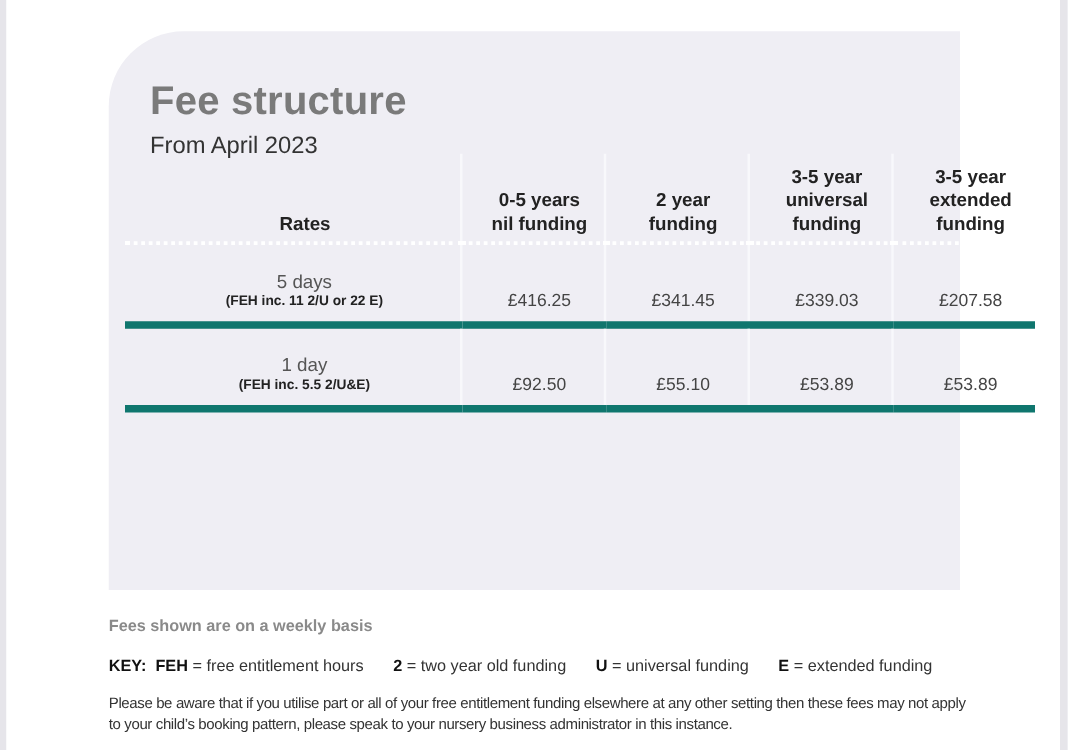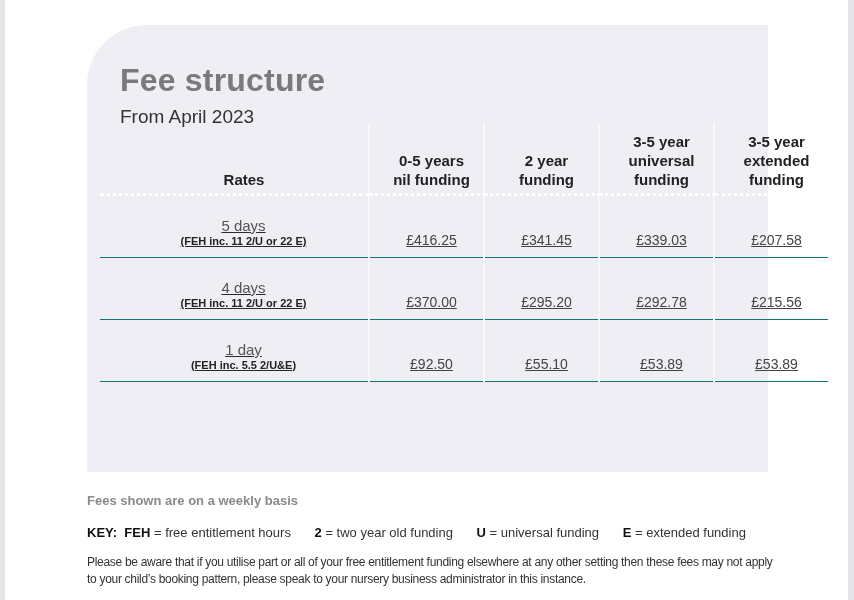--- a/index.html
+++ b/index.html
@@ -28,21 +28,21 @@
   .col { width:103px; border-left:2px solid #f8f8fb; }
   thead th {
     font-weight:bold; font-size:15px; line-height:19px; color:#222;
     height:66px; padding-bottom:4px !important;
   }
   thead th.col { padding-left:10px !important; }
   thead th.col-rates { padding-left:20px !important; }
   .dots-row td {
     height:0; border-top:3px dotted #ffffff;
   }
-  tbody tr.data-row td { height:52px; border-bottom:1px solid #0f766e;text-decoration:underline; }
+  tbody tr.data-row td { height:52px; border-bottom:6px solid #0f766e; }
   tbody tr.data-row td.col-rates { padding-left:19px; padding-bottom:8px; }
   tbody tr.data-row td.col { padding-left:10px; padding-bottom:9px; font-size:14px; color:#444; }
   .days { font-size:15px; color:#555; line-height:17px; }
   .feh { font-size:11px; font-weight:bold; color:#222; line-height:15px; }
   .weekly {
     position:absolute; left:87px; top:493px; font-size:13px; color:#8a8a8a; font-weight:bold;
   }
   .key {
     position:absolute; left:87px; top:525px; font-size:13px; color:#333; white-space:nowrap;
   }
@@ -101,30 +101,20 @@
           <div class="days">5 days</div>
           <div class="feh">(FEH inc. 11 2/U or 22 E)</div>
         </td>
       <td class="col">£416.25</td>
       <td class="col">£341.45</td>
       <td class="col">£339.03</td>
       <td class="col">£207.58</td>
     </tr>
     <tr class="data-row">
       <td class="col-rates">
-          <div class="days">4 days</div>
-          <div class="feh">(FEH inc. 11 2/U or 22 E)</div>
-        </td>
-      <td class="col">£370.00</td>
-      <td class="col">£295.20</td>
-      <td class="col">£292.78</td>
-      <td class="col">£215.56</td>
-    </tr>
-    <tr class="data-row">
-      <td class="col-rates">
           <div class="days">1 day</div>
           <div class="feh">(FEH inc. 5.5 2/U&amp;E)</div>
         </td>
       <td class="col">£92.50</td>
       <td class="col">£55.10</td>
       <td class="col">£53.89</td>
       <td class="col">£53.89</td>
     </tr>
   </tbody>
 </table>

